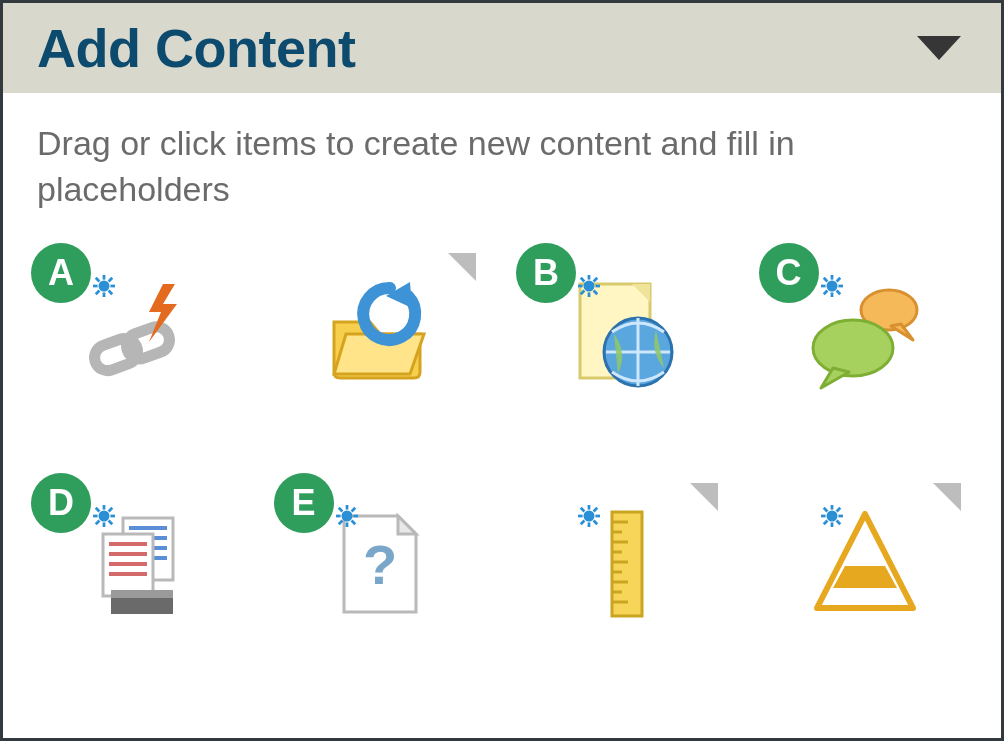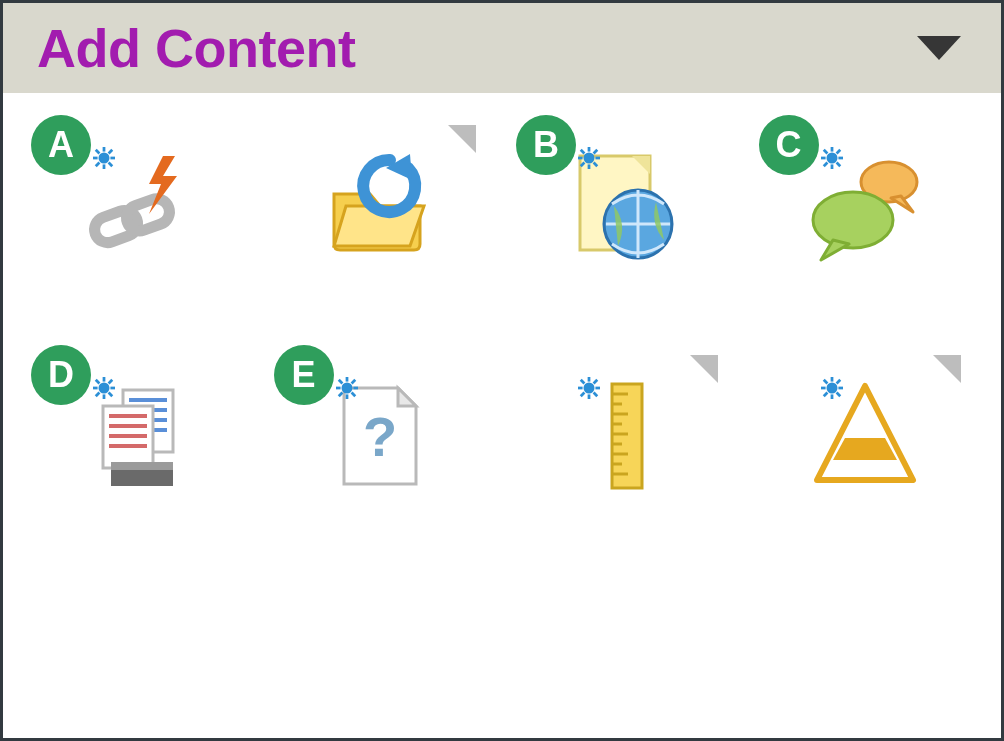--- a/index.html
+++ b/index.html
@@ -19,21 +19,21 @@
   .panel-header {
     background: #d9d8cd;
     padding: 14px 30px 14px 34px;
     display: flex;
     align-items: center;
     justify-content: space-between;
   }
   .panel-title {
     font-size: 54px;
     font-weight: 600;
-    color: #a21caf;
+    color: #0c4a6e;
     letter-spacing: -0.5px;
     text-align: center;
   }
   .caret {
     width: 0; height: 0;
     border-left: 22px solid transparent;
     border-right: 22px solid transparent;
     border-top: 24px solid #363636;
     margin-right: 10px;
   }
@@ -99,20 +99,21 @@
 
 <div class="panel">
 
   <div class="panel-header">
     <div class="panel-title">Add Content</div>
     <div class="caret"></div>
   </div>
 
   <div class="panel-body">
 
+    <div class="instructions">Drag or click items to create new content and fill in placeholders</div>
 
     <div class="grid">
 
       <div class="tile">
         <div class="badge">A</div>
         <span class="gear-dot">
           <svg viewBox="0 0 24 24" width="22" height="22">
               <circle cx="12" cy="12" r="6" fill="#2b8fd6"></circle>
               <g stroke="#2b8fd6" stroke-width="3">
                 <line x1="12" y1="0" x2="12" y2="5"></line>

